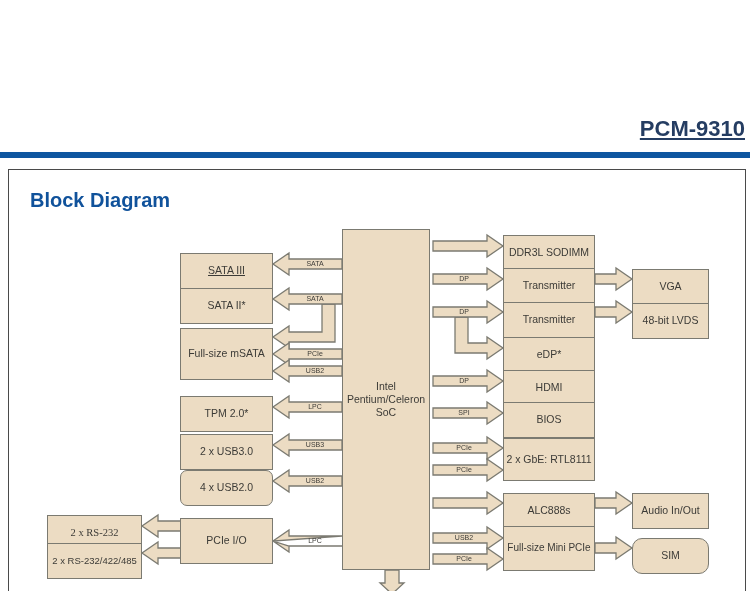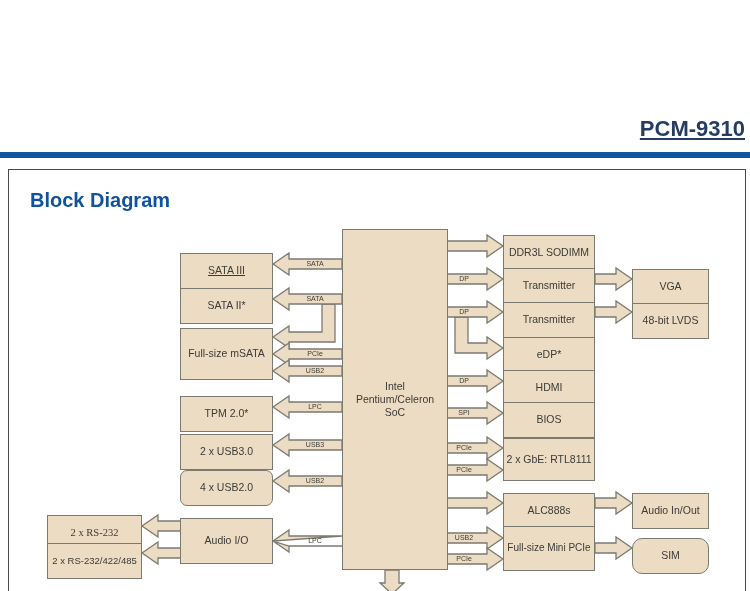--- a/index.html
+++ b/index.html
@@ -81,31 +81,31 @@
       <polygon points="433,554 487,554 487,548 503,559 487,570 487,564 433,564"></polygon>
 
       <polygon points="595,274 616,274 616,268 632,279 616,290 616,284 595,284"></polygon>
       <polygon points="595,307 616,307 616,301 632,312 616,323 616,317 595,317"></polygon>
       <polygon points="595,498 616,498 616,492 632,503 616,514 616,508 595,508"></polygon>
       <polygon points="595,543 616,543 616,537 632,548 616,559 616,553 595,553"></polygon>
 
       <polygon points="385,570 399,570 399,583 404,583 392,594 380,583 385,583"></polygon>
     </svg>
 
-    <div class="box soc" style="left:342px;top:229px;width:106px;height:341px;">Intel
+    <div class="box soc" style="left:342px;top:229px;width:88px;height:341px;">Intel
 Pentium/Celeron
 SoC</div>
 
     <div class="box" style="left:180px;top:253px;width:93px;height:22px;text-decoration:underline;">SATA III</div>
     <div class="box" style="left:180px;top:288px;width:93px;height:22px;">SATA II*</div>
     <div class="box" style="left:180px;top:328px;width:93px;height:52px;">Full-size mSATA</div>
     <div class="box" style="left:180px;top:396px;width:93px;height:22px;">TPM 2.0*</div>
     <div class="box" style="left:180px;top:434px;width:93px;height:22px;">2 x USB3.0</div>
     <div class="box" style="left:180px;top:470px;width:93px;height:22px;border-radius:7px;">4 x USB2.0</div>
-    <div class="box" style="left:180px;top:518px;width:93px;height:46px;">Audio I/O</div>
+    <div class="box" style="left:180px;top:518px;width:93px;height:46px;">PCIe I/O</div>
     <div class="box" style="left:47px;top:515px;width:95px;height:22px;font-family:Liberation Serif, serif;">2 x RS-232</div>
     <div class="box fs9" style="left:47px;top:543px;width:95px;height:22px;">2 x RS-232/422/485</div>
 
     <div class="box" style="left:503px;top:235px;width:92px;height:22px;">DDR3L SODIMM</div>
     <div class="box" style="left:503px;top:268px;width:92px;height:22px;">Transmitter</div>
     <div class="box" style="left:503px;top:302px;width:92px;height:21px;">Transmitter</div>
     <div class="box" style="left:503px;top:337px;width:92px;height:21px;">eDP*</div>
     <div class="box" style="left:503px;top:370px;width:92px;height:22px;">HDMI</div>
     <div class="box" style="left:503px;top:402px;width:92px;height:22px;">BIOS</div>
     <div class="box" style="left:503px;top:438px;width:92px;height:43px;">2 x GbE: RTL8111</div>

